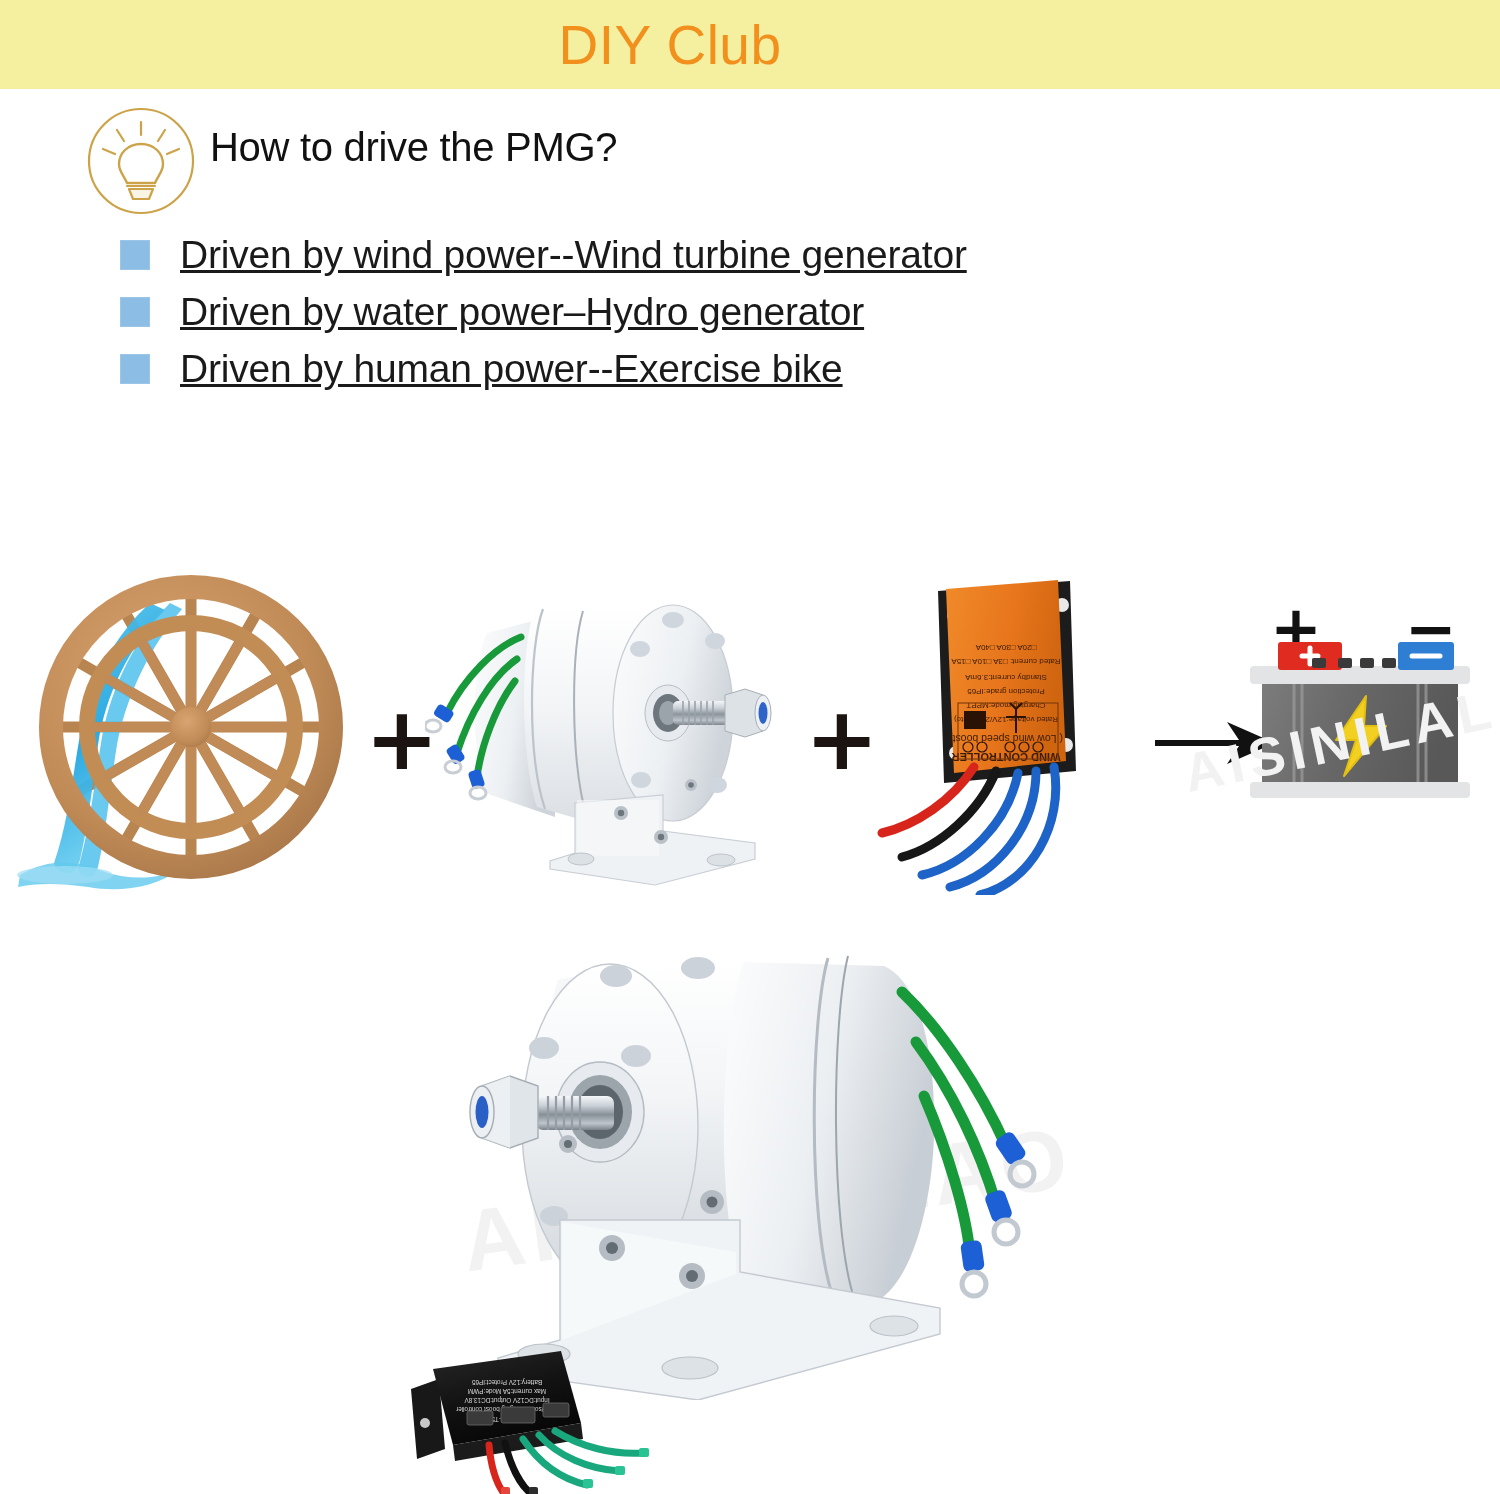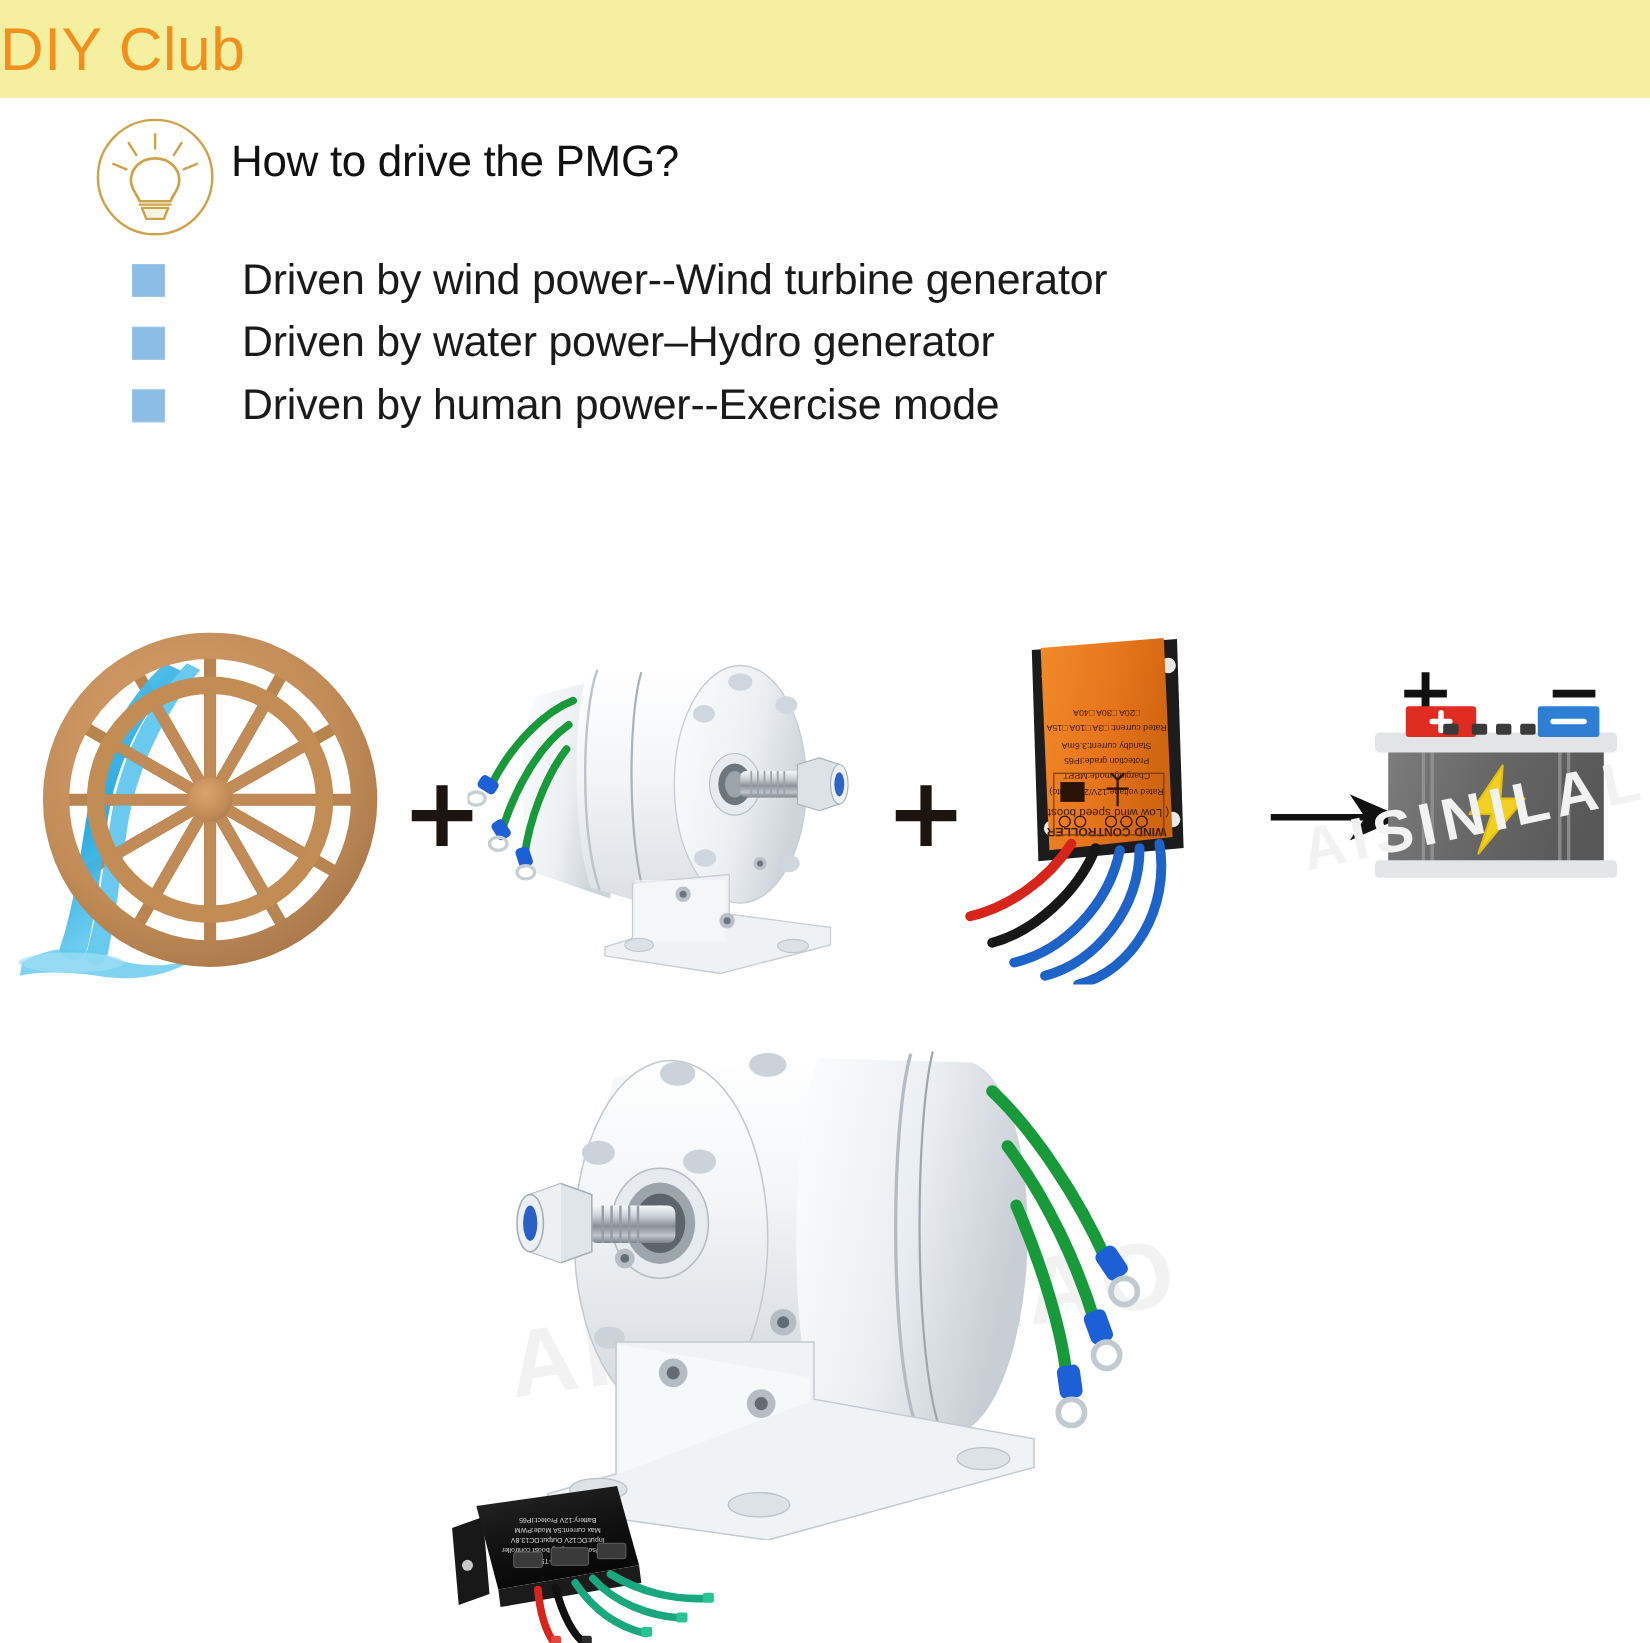--- a/index.html
+++ b/index.html
@@ -9,42 +9,43 @@
     -webkit-font-smoothing:antialiased;
   }
   .abs{position:absolute;}
 
   
   #header-band{
     left:0;top:0;width:1500px;height:89px;
     background:#F4F0A0;
   }
   #header-title{
-    position:absolute;left:0;top:4px;width:1320px;
+    position:absolute;left:0;top:4px;width:1320px;text-align:center;
     font-size:55px;line-height:82px;font-weight:400;color:#F2901E;
     letter-spacing:0.5px;
+    padding-left:10px;
   }
 
   
   #bulb-icon{left:86px;top:106px;width:110px;height:110px;}
   #section-heading{
     left:210px;top:125px;font-size:40px;color:#111;letter-spacing:-0.3px;
     white-space:nowrap;
   }
 
   
   #bullet-list{left:120px;top:228px;width:1200px;}
   .bullet-row{display:flex;align-items:flex-start;height:57px;}
   .bullet-sq{
     width:30px;height:30px;background:#8CBDE5;margin-top:12px;flex:0 0 auto;
     box-shadow:inset 0 0 0 1px #9cc6e9;
   }
   .bullet-txt{
-    margin-left:70px;font-size:39px;color:#1a1a1a;line-height:54px;
-    white-space:nowrap;letter-spacing:-0.2px;
+    margin-left:30px;font-size:39px;color:#1a1a1a;line-height:54px;
+    white-space:nowrap;letter-spacing:-0.2px;text-decoration:underline;
   }
 
   
   #waterwheel{left:10px;top:575px;width:340px;height:320px;}
 
   
   .plus-sign{color:#1b1411;font-size:88px;line-height:88px;font-weight:700;font-family:"DejaVu Sans",sans-serif;}
   #plus-1{left:365px;top:695px;}
   #plus-2{left:805px;top:695px;}
 
@@ -103,21 +104,21 @@
   <div class="bullet-row">
     <span class="bullet-sq"></span>
     <span class="bullet-txt">Driven by wind power--Wind turbine generator</span>
   </div>
   <div class="bullet-row">
     <span class="bullet-sq"></span>
     <span class="bullet-txt">Driven by water power–Hydro generator</span>
   </div>
   <div class="bullet-row">
     <span class="bullet-sq"></span>
-    <span class="bullet-txt">Driven by human power--Exercise mode</span>
+    <span class="bullet-txt">Driven by human power--Exercise bike</span>
   </div>
 </div>
 
 <div class="abs" id="waterwheel">
   <svg width="340" height="320" viewBox="0 0 340 320">
     <defs>
       <radialGradient id="woodG" cx="40%" cy="35%" r="75%">
         <stop offset="0%" stop-color="#D9A471"></stop>
         <stop offset="70%" stop-color="#C08B56"></stop>
         <stop offset="100%" stop-color="#A9774A"></stop>

